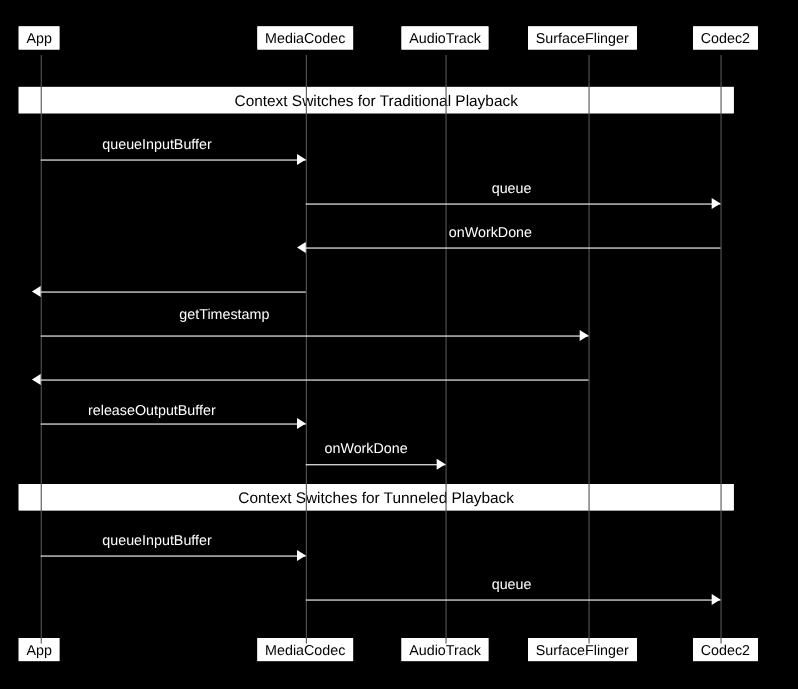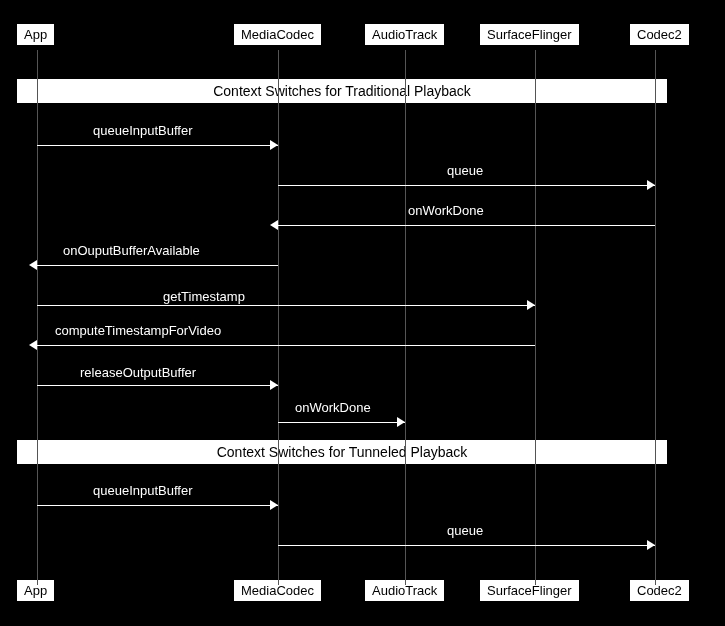--- a/index.html
+++ b/index.html
@@ -119,29 +119,27 @@
   <div class="arrow-head-right" style="left:270px; top:140px;"></div>
 
   <div class="label-plain" style="left:447px; top:163px;">queue</div>
   <div class="arrow-line" style="left:278px; top:185px; width:377px;"></div>
   <div class="arrow-head-right" style="left:647px; top:180px;"></div>
 
   <div class="label-plain" style="left:408px; top:203px;">onWorkDone</div>
   <div class="arrow-line" style="left:278px; top:225px; width:377px;"></div>
   <div class="arrow-head-left" style="left:270px; top:220px;"></div>
 
-  <div class="label-plain" style="left:63px; top:243px;">onOuputBufferAvailable</div>
   <div class="arrow-line" style="left:37px; top:265px; width:241px;"></div>
   <div class="arrow-head-left" style="left:29px; top:260px;"></div>
 
-  <div class="label-plain" style="left:163px; top:289px;">getTimestamp</div>
+  <div class="label-plain" style="left:163px; top:278px;">getTimestamp</div>
   <div class="arrow-line" style="left:37px; top:305px; width:498px;"></div>
   <div class="arrow-head-right" style="left:527px; top:300px;"></div>
 
-  <div class="label-plain" style="left:55px; top:323px;">computeTimestampForVideo</div>
   <div class="arrow-line" style="left:37px; top:345px; width:498px;"></div>
   <div class="arrow-head-left" style="left:29px; top:340px;"></div>
 
   <div class="label-plain" style="left:80px; top:365px;">releaseOutputBuffer</div>
   <div class="arrow-line" style="left:37px; top:385px; width:241px;"></div>
   <div class="arrow-head-right" style="left:270px; top:380px;"></div>
 
   <div class="label-plain" style="left:295px; top:400px;">onWorkDone</div>
   <div class="arrow-line" style="left:278px; top:422px; width:127px;"></div>
   <div class="arrow-head-right" style="left:397px; top:417px;"></div>

